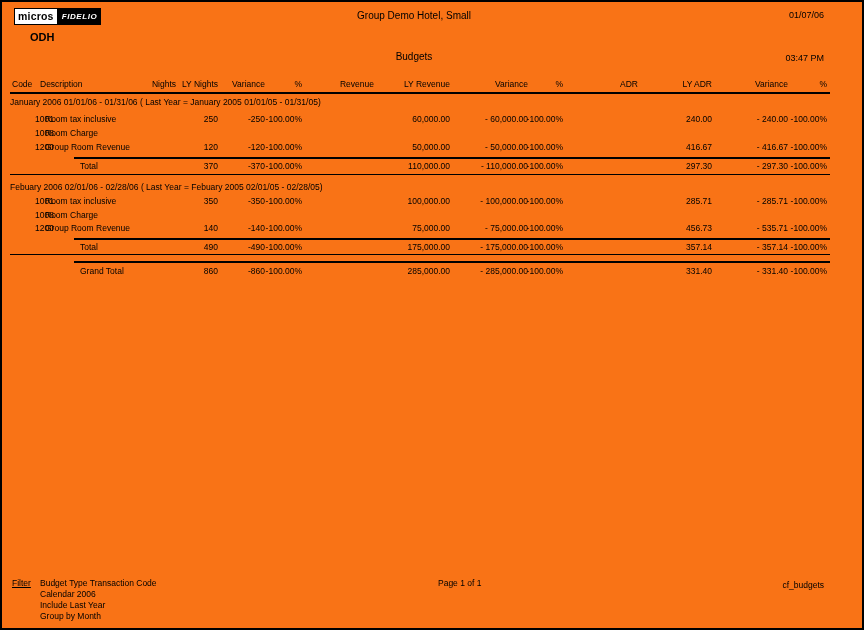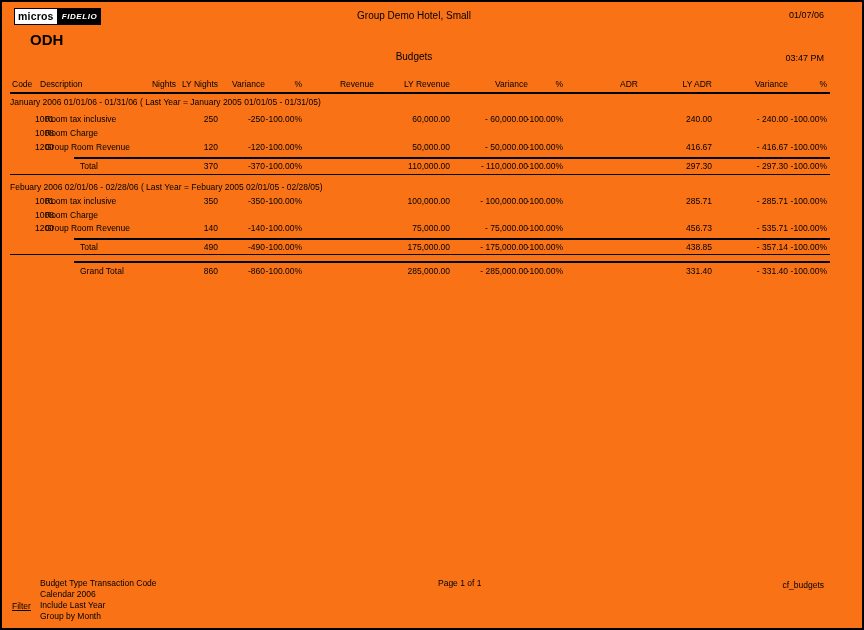--- a/index.html
+++ b/index.html
@@ -17,21 +17,21 @@
   .logo { position: absolute; left: 12px; top: 6px; display: flex; align-items: stretch; height: 17px; }
   .logo-micros {
     border: 1px solid #000; background: #fff; color: #000;
     font-weight: 700; font-size: 10.5px; line-height: 15px;
     padding: 0 3px; letter-spacing: .2px;
   }
   .logo-fidelio {
     background: #000; color: #fff; font-weight: 700; font-style: italic;
     font-size: 8px; line-height: 17px; padding: 0 4px; letter-spacing: .6px;
   }
-  .prop-code { position: absolute; left: 28px; top: 29px; font-size: 15px; font-weight: 700; }
+  .prop-code { position: absolute; left: 28px; top: 29px; font-size: 11px; font-weight: 700; }
   .hotel-name { position: absolute; left: 0; width: 824px; top: 8px; text-align: center; font-size: 10px; }
   .report-title { position: absolute; left: 0; width: 824px; top: 49px; text-align: center; font-size: 10px; }
   .report-date { position: absolute; right: 38px; top: 8px; font-size: 9px; }
   .report-time { position: absolute; right: 38px; top: 51px; font-size: 9px; }
 
   #report-body { position: absolute; left: 0; top: 0; width: 860px; height: 560px; }
   .trow { position: absolute; left: 0; width: 100%; height: 11px; }
   .cell { position: absolute; top: 0; font-size: 8.5px; line-height: 10px; white-space: nowrap; }
   .rule { position: absolute; background: #000; }
 
@@ -152,41 +152,41 @@
       </div>
       <div class="rule" style="left: 72px; top: 236px; width: 756px; height: 2px;"></div>
       <div class="trow" style="top: 240px;">
         <div class="cell" style="left: 78px;">Total</div>
         <div class="cell" style="right: 644px;">490</div>
         <div class="cell" style="right: 597px;">-490</div>
         <div class="cell" style="right: 560px;">-100.00%</div>
         <div class="cell" style="right: 412px;">175,000.00</div>
         <div class="cell" style="right: 334px;">- 175,000.00</div>
         <div class="cell" style="right: 299px;">-100.00%</div>
-        <div class="cell" style="right: 150px;">438.85</div>
+        <div class="cell" style="right: 150px;">357.14</div>
         <div class="cell" style="right: 74px;">- 357.14</div>
         <div class="cell" style="right: 35px;">-100.00%</div>
       </div>
       <div class="rule" style="left: 8px; top: 252px; width: 820px; height: 1px;"></div>
       <div class="rule" style="left: 72px; top: 259px; width: 756px; height: 2px;"></div>
       <div class="trow" style="top: 264px;">
         <div class="cell" style="left: 78px;">Grand Total</div>
         <div class="cell" style="right: 644px;">860</div>
         <div class="cell" style="right: 597px;">-860</div>
         <div class="cell" style="right: 560px;">-100.00%</div>
         <div class="cell" style="right: 412px;">285,000.00</div>
         <div class="cell" style="right: 334px;">- 285,000.00</div>
         <div class="cell" style="right: 299px;">-100.00%</div>
         <div class="cell" style="right: 150px;">331.40</div>
         <div class="cell" style="right: 74px;">- 331.40</div>
         <div class="cell" style="right: 35px;">-100.00%</div>
       </div>
     </div>
 
-  <div class="footer-cell" style="left:10px; top:599px;text-decoration:underline;">Filter</div>
+  <div class="footer-cell" style="left:10px; top:576px;text-decoration:underline;">Filter</div>
   <div class="footer-cell" style="left:38px; top:576px;">Budget Type Transaction Code</div>
   <div class="footer-cell" style="left:38px; top:587px;">Calendar 2006</div>
   <div class="footer-cell" style="left:38px; top:598px;">Include Last Year</div>
   <div class="footer-cell" style="left:38px; top:609px;">Group by Month</div>
   <div class="footer-cell" style="left:436px; top:576px;">Page 1 of 1</div>
   <div class="footer-cell" style="right:38px; top:578px;">cf_budgets</div>
 
 </div>
 
 </body></html>

